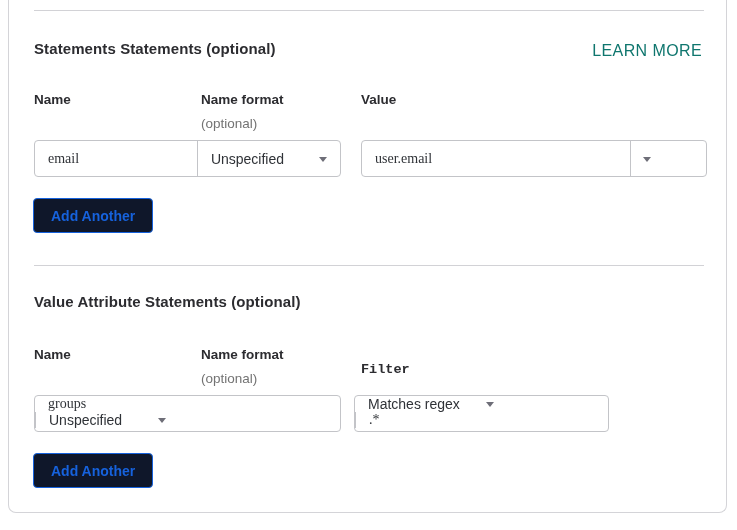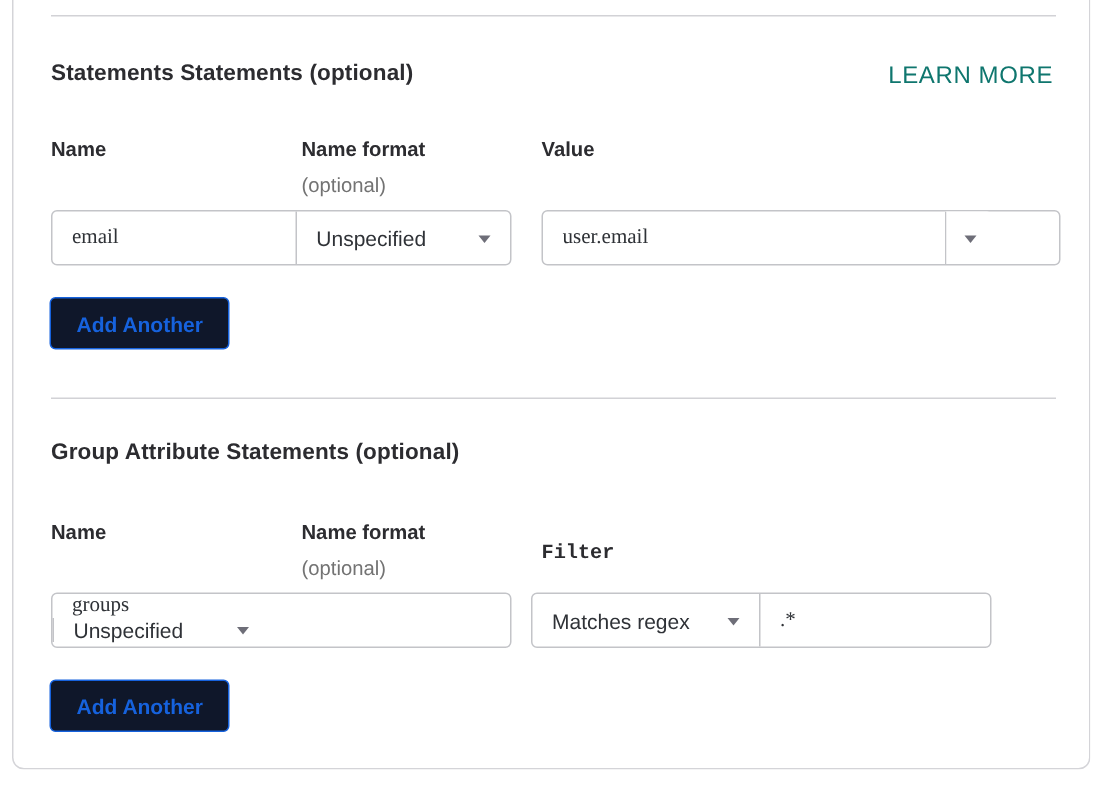--- a/index.html
+++ b/index.html
@@ -128,21 +128,21 @@
   .grp-a1      { top: 150px; left: 25px;  width: 307px; }
   .grp-b1      { top: 150px; left: 352px; width: 346px; }
   .btn-1       { top: 208px; }
   .hr-2        { top: 275px; }
   .title-2     { top: 303px; }
   .lbl-name-2  { top: 357px; left: 25px; }
   .lbl-fmt-2   { top: 357px; left: 192px; }
   .note-2      { top: 381px; left: 192px; }
   .lbl-flt-2   { top: 372px; left: 352px; font-family: Liberation Mono, monospace; }
   .grp-a2      { top: 405px; left: 25px;  width: 307px; flex-direction: column; }
-  .grp-b2      { top: 405px; left: 345px; width: 307px; }
+  .grp-b2      { top: 405px; left: 345px; width: 255px; flex-direction: column; }
   .btn-2       { top: 463px; }
   
   .w-name   { width: 163px; }
   .w-fmt    { width: 144px; justify-content: flex-end; }
   .w-value  { width: 268px; }
   .w-regex  { width: 152px; }
   .w-expr   { width: 155px; }
 </style>
 </head>
 <body>
@@ -175,21 +175,21 @@
     </div>
     <div class="cell arrow-btn">
       <span class="caret"></span>
     </div>
   </div>
 
   <button class="add-btn btn-1">Add Another</button>
 
   <div class="divider hr-2"></div>
 
-  <h2 class="section-title title-2">Group Attribute Statements (optional)</h2>
+  <h2 class="section-title title-2">Value Attribute Statements (optional)</h2>
 
   <div class="col-label lbl-name-2">Name</div>
   <div class="col-label lbl-fmt-2">Name format</div>
   <div class="col-note note-2">(optional)</div>
   <div class="col-label lbl-flt-2">Filter</div>
 
   <div class="group grp-a2">
     <div class="cell w-name">
       <input class="text-input" type="text" value="groups" style="">
     </div>

